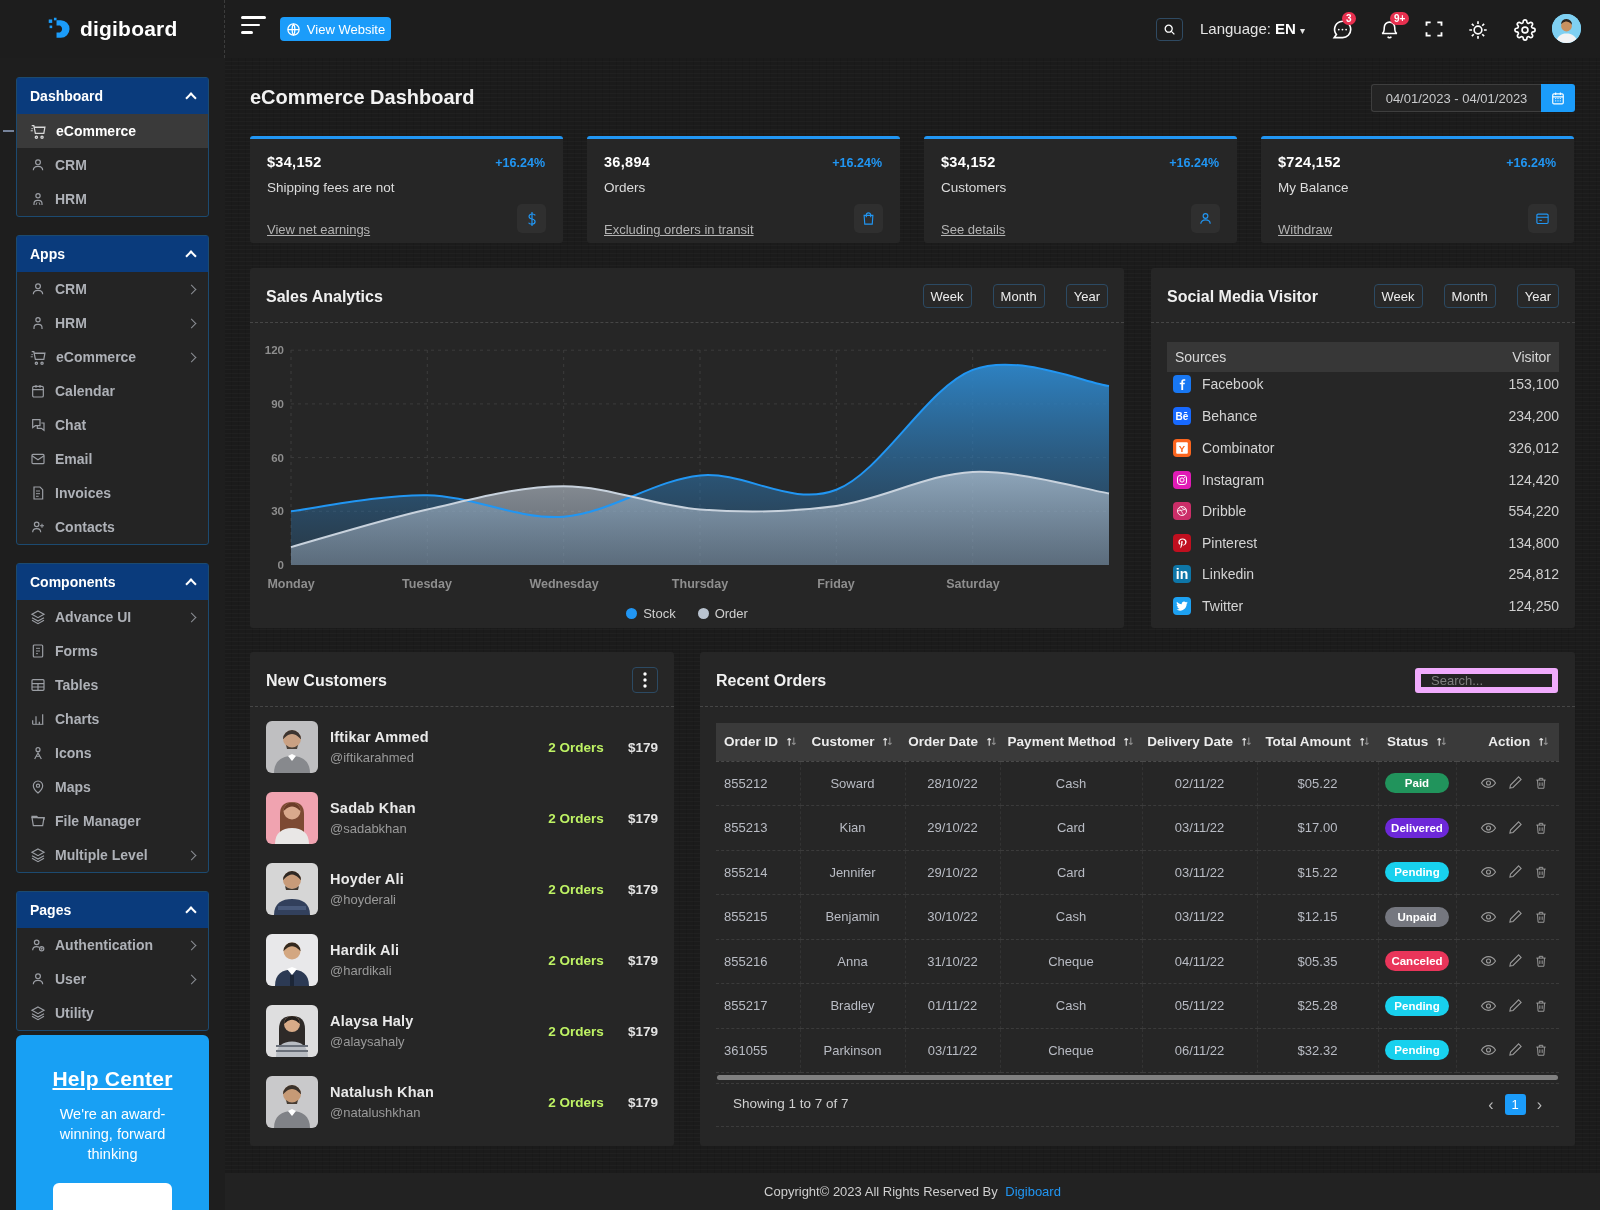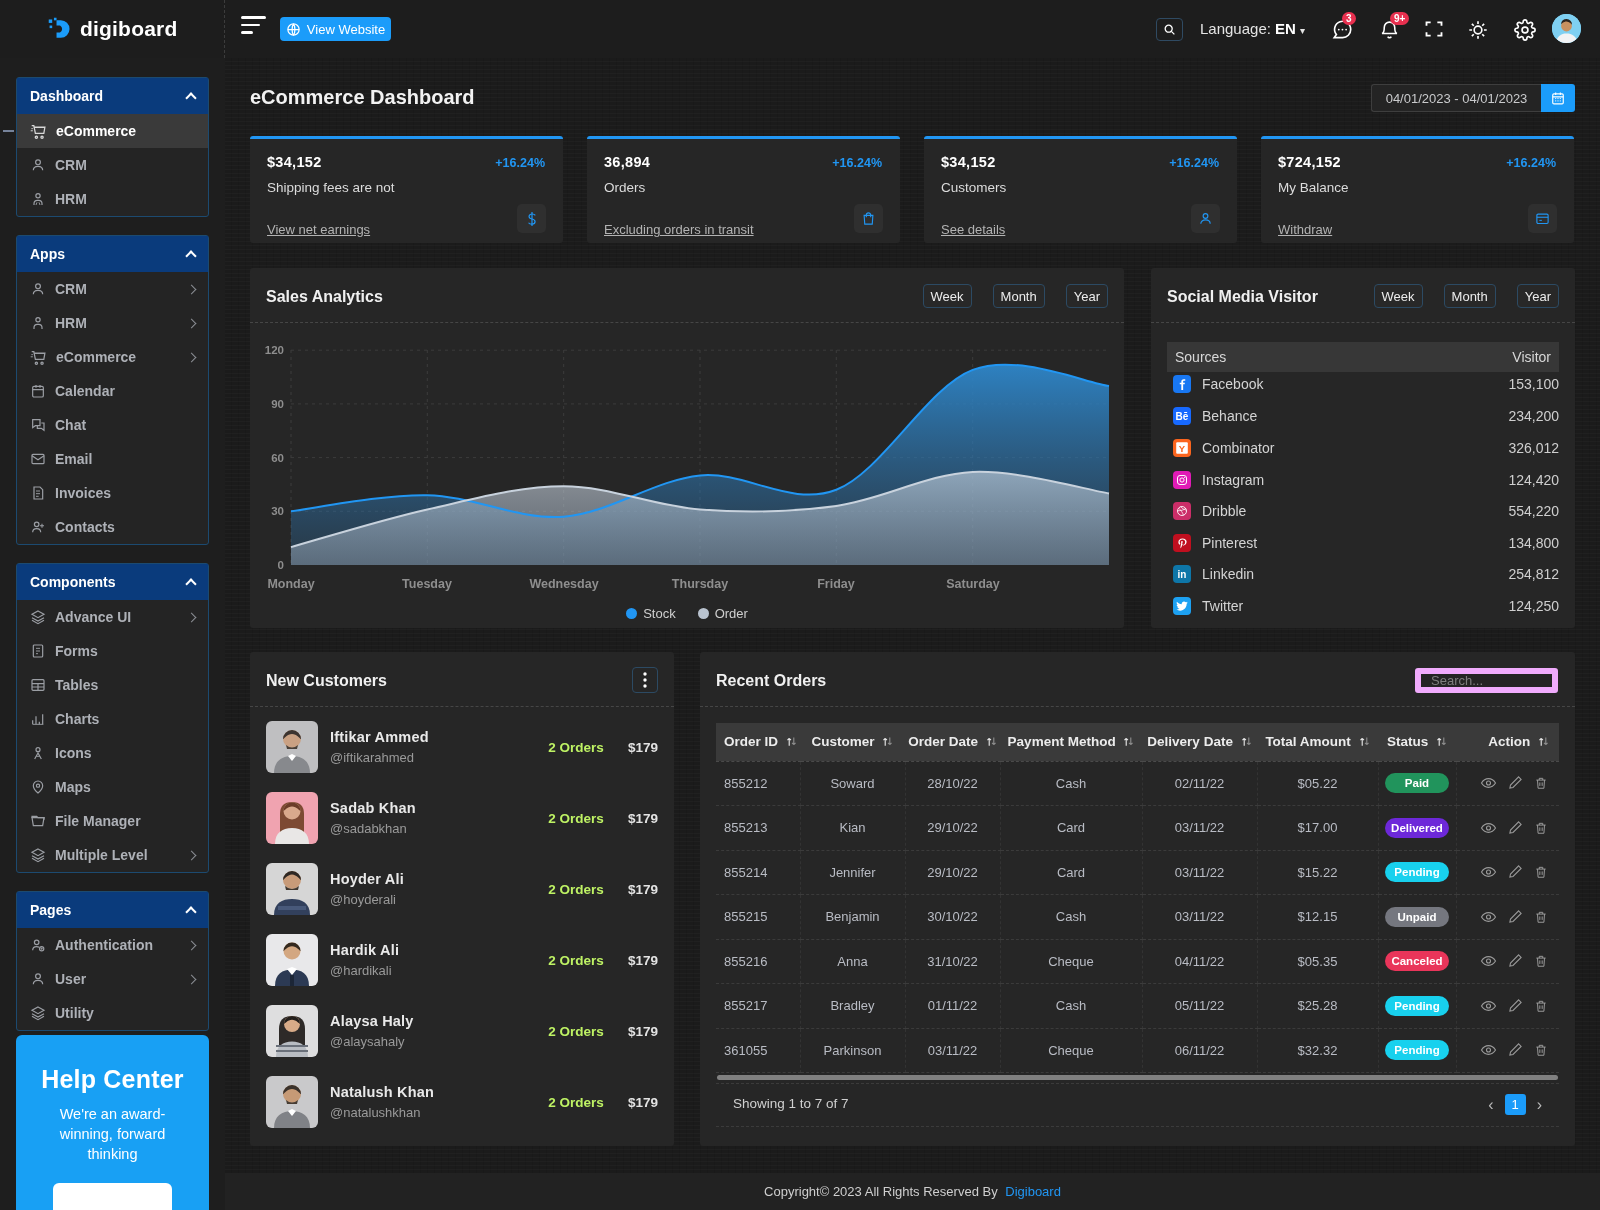--- a/index.html
+++ b/index.html
@@ -35,21 +35,21 @@
 .navhead { height:36px; background:#0a3b7c; color:#fff; font-size:14px; font-weight:bold; display:flex; align-items:center; padding:0 13px; justify-content:space-between; }
 .navitem { height:34px; display:flex; align-items:center; padding:0 13px; color:#aeb1b7; font-size:14px; font-weight:bold; gap:9px; position:relative; }
 .navitem svg { flex:0 0 auto; }
 .navitem.active { background:#3a3a3a; color:#fff; }
 .navitem .grow { flex:1; }
 .chev-r { width:7px; height:7px; border-right:1.6px solid #8b8e94; border-bottom:1.6px solid #8b8e94; transform:rotate(-45deg); }
 .chev-u { width:8px; height:8px; border-right:2px solid #fff; border-bottom:2px solid #fff; transform:rotate(-135deg); margin-top:4px; }
 .activedash { position:absolute; left:-14px; top:16px; width:11px; height:2px; background:#7d8block; background:#76839a; }
 
 .helpcard { position:absolute; left:16px; top:977px; width:193px; height:233px; background:#18a0f4; border-radius:6px; text-align:center; color:#fff; }
-.helpcard h3 { font-size:25px; line-height:22px; margin-top:33px; letter-spacing:0.2px; }
+.helpcard h3 { font-size:21px; line-height:22px; margin-top:33px; letter-spacing:0.2px;text-decoration:underline; }
 .helpcard p { font-size:14.5px; line-height:20px; margin-top:14px; padding:0 20px; }
 .helpbtn { position:absolute; left:37px; top:148px; width:119px; height:40px; background:#fff; border-radius:6px; }
 
 #title { position:absolute; left:250px; top:86px; font-size:20px; font-weight:bold; color:#f2f2f2; }
 .dateinput { position:absolute; left:1371px; top:84px; width:170px; height:28px; background:#242424; border:1px solid #3e3e3e; border-right:none; border-radius:3px 0 0 3px; color:#c9cacc; font-size:13px; display:flex; align-items:center; justify-content:center; }
 .datebtn { position:absolute; left:1541px; top:84px; width:34px; height:28px; background:#1b9cfa; border-radius:0 3px 3px 0; display:flex; align-items:center; justify-content:center; }
 
 .card { position:absolute; top:136px; width:313px; height:107px; background:#262626; border-top:3px solid #2196f3; border-radius:3px; }
 .card .val { position:absolute; left:17px; top:15px; font-size:14.5px; font-weight:bold; color:#fff; letter-spacing:0.3px; }
 .card .pct { position:absolute; right:18px; top:17px; font-size:12.5px; font-weight:bold; color:#2196f3; }
@@ -541,21 +541,21 @@
   </div>
   <div class="srow" style="top:259px;">
     <span class="sicon" style="background:#c00f1f;">
         <svg width="11" height="11" viewBox="0 0 24 24" fill="#fff">
           <path d="M12 1C6 1 3 5 3 9c0 2.4 1 4.6 3 5.5.3.1.6 0 .7-.3l.5-1.8c.1-.3 0-.5-.2-.7-.7-.8-1.1-1.8-1.1-3C5.9 5.6 8.2 3 12.2 3c3.4 0 5.6 2.1 5.6 5.1 0 3.9-1.7 6.8-4.2 6.8-1.4 0-2.4-1.1-2.1-2.5l.8-3.2c.3-1.2.1-2.5-1.3-2.5-1.1 0-2 1.1-2 2.6 0 .9.3 1.6.3 1.6L7.8 18c-.4 1.8-.1 4 0 4.2 0 .1.2.2.3.1.1-.2 1.8-2.2 2.3-4.2l.9-3.5c.4.9 1.7 1.6 3 1.6 4 0 6.7-3.6 6.7-8.5C21 4.2 17.3 1 12 1z"></path>
         </svg>
       </span>
     Pinterest <span class="v">134,800</span>
   </div>
   <div class="srow" style="top:290px;">
-    <span class="sicon" style="background:#0e76a8; font-size:10px;">in</span>
+    <span class="sicon" style="background:#0e76a8; font-size:14px;">in</span>
     Linkedin <span class="v">254,812</span>
   </div>
   <div class="srow" style="top:322px;">
     <span class="sicon" style="background:#1da1f2;">
         <svg width="12" height="12" viewBox="0 0 24 24" fill="#fff">
           <path d="M23 5.2c-.8.4-1.7.6-2.6.7.9-.6 1.6-1.4 2-2.5-.9.5-1.9.9-2.9 1.1C18.6 3.6 17.4 3 16 3c-2.6 0-4.6 2.1-4.6 4.6 0 .4 0 .7.1 1-3.9-.2-7.3-2-9.6-4.9-.4.7-.6 1.5-.6 2.3 0 1.6.8 3 2.1 3.9-.8 0-1.5-.2-2.1-.6v.1c0 2.3 1.6 4.1 3.7 4.5-.4.1-.8.2-1.2.2-.3 0-.6 0-.9-.1.6 1.8 2.3 3.2 4.3 3.2-1.6 1.2-3.6 2-5.7 2H1c2 1.3 4.5 2.1 7.1 2.1 8.5 0 13.2-7 13.2-13.2v-.6c.9-.6 1.7-1.5 2.3-2.4z"></path>
         </svg>
       </span>
     Twitter <span class="v">124,250</span>
   </div>

